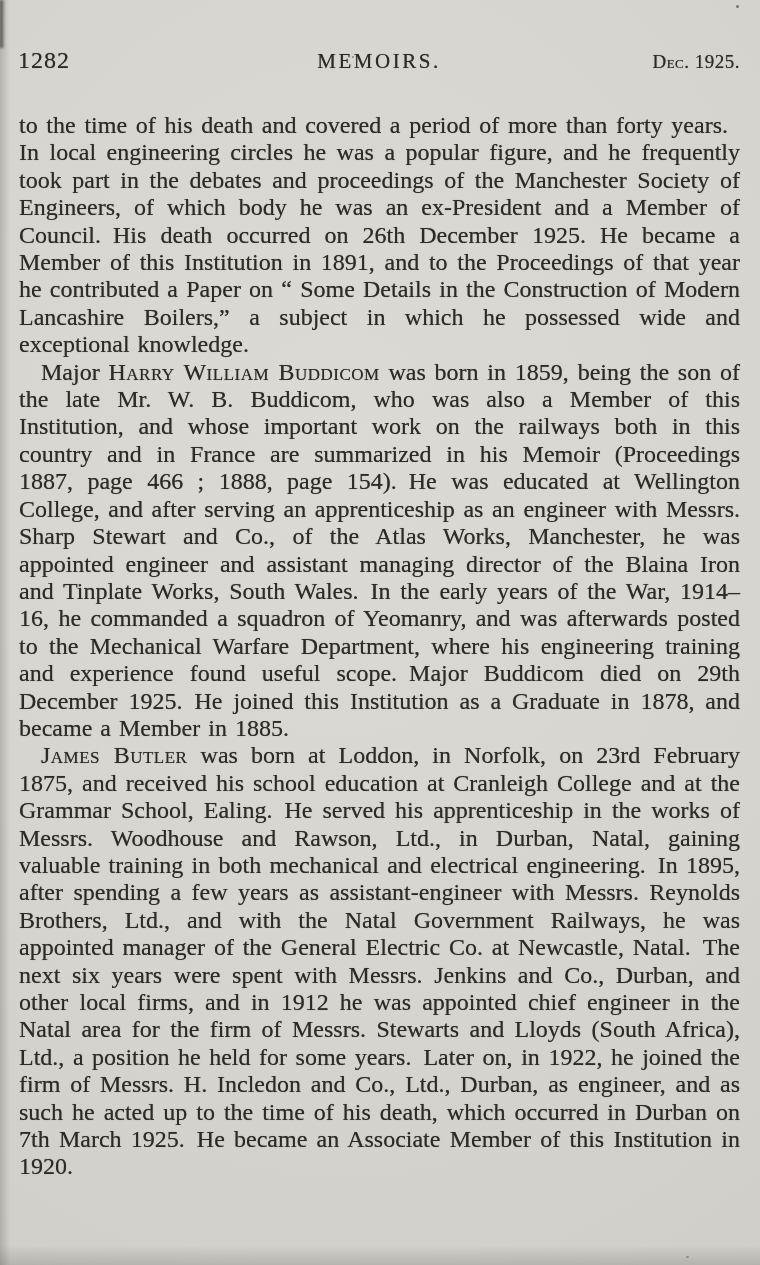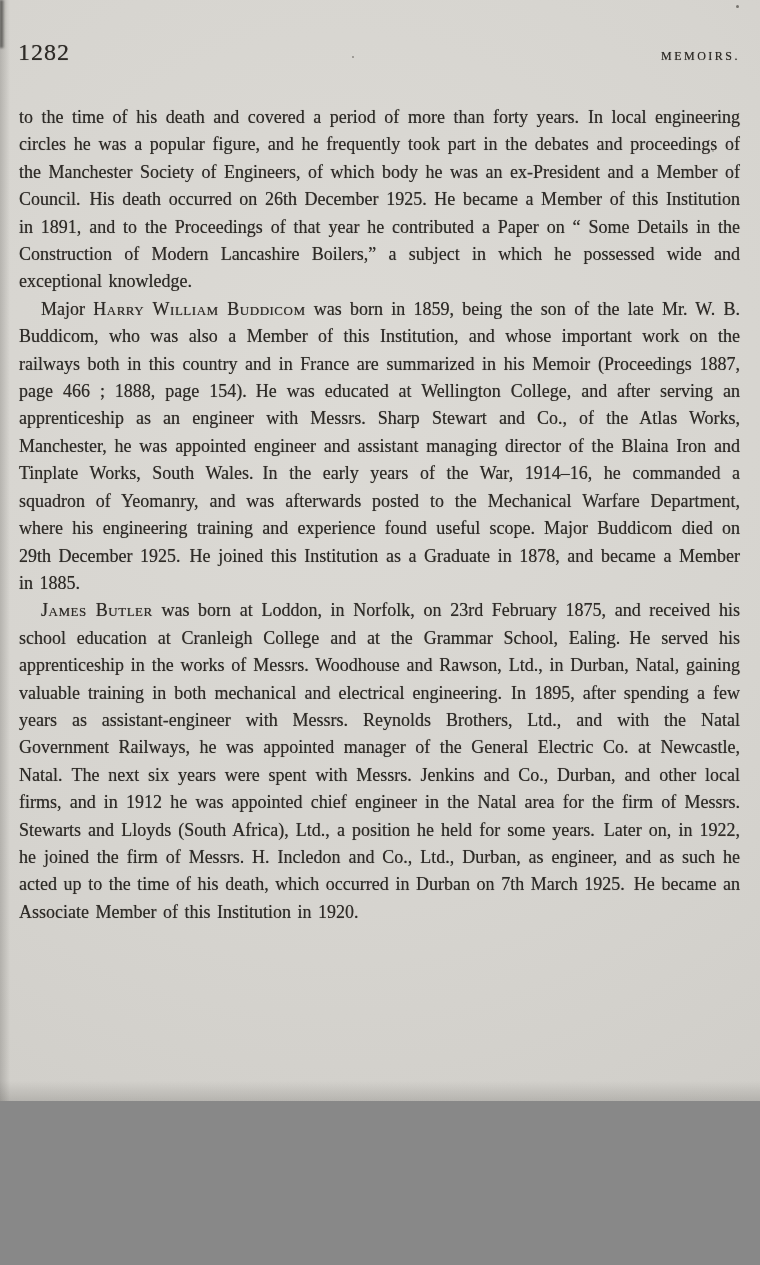--- a/index.html
+++ b/index.html
@@ -1,21 +1,21 @@
 <!DOCTYPE html>
 <html><head>
 <meta charset="utf-8">
 <title>Memoirs — Dec. 1925 — p.1282</title>
 <style>
   html, body { margin: 0; padding: 0; background: #888; }
 
   .page {
     position: relative;
     width: 760px;
-    height: 1101px;
+    height: 1265px;
     margin: 0 auto;
     overflow: hidden;
     background: radial-gradient(ellipse 130% 95% at 45% 35%,
                 #dcdad5 0%, #d6d4cf 50%, #d0cec9 80%, #c7c5c0 100%);
     color: #2e2b27;
     font-family: "Liberation Serif", "DejaVu Serif", serif;
     text-shadow: 0 0 0.7px rgba(46, 43, 39, 0.65);
   }
 
   
@@ -40,44 +40,45 @@
   .speck-2 { left: 352px; top: 56px;   width: 2px; height: 2px; opacity: .6; }
   .speck-3 { left: 712px; top: 150px;  width: 2px; height: 2px; opacity: .45; }
   .speck-4 { left: 686px; top: 1256px; width: 3px; height: 2px; opacity: .5; }
 
   .header {
     display: flex;
     align-items: baseline;
     padding: 27px 20px 0 18px;
   }
   .pagenum  { flex: 1; font-size: 24px; letter-spacing: 1px; }
-  .title    { font-size: 12px; letter-spacing: 2.5px; margin-top: 22px; }
+  .title    { font-size: 21px; letter-spacing: 2.5px; margin-top: 22px; }
   .date     { flex: 1; text-align: right; font-size: 19px; letter-spacing: 0.5px; }
 
   .smallcaps { font-variant: small-caps; letter-spacing: 0.5px; }
 
   .content {
     margin: 38px 20px 0 19px;
-    font-size: 18px;
+    font-size: 24px;
     line-height: 27.4px;
     word-spacing: 2px;
     text-align: justify;
   }
   .para { margin: 0; text-indent: 22px; }
   .para.no-indent { text-indent: 0; }
   .para + .para { }
 </style>
 </head>
 <body>
 
 <div class="page">
 
   <header class="header">
     <div class="pagenum">1282</div>
     <div class="title">MEMOIRS.</div>
+    <div class="date smallcaps">Dec. 1925.</div>
   </header>
 
   <main class="content">
 
     <p class="para no-indent"><span>to the time of his death and covered a period of more than forty years. In local engineering circles he was a popular figure, and he frequently took part in the debates and proceedings of the Manchester Society of Engineers, of which body he was an ex-President and a Member of Council. His death occurred on 26th December 1925. He became a Member of this Institution in 1891, and to the Proceedings of that year he contributed a Paper on “ Some Details in the Construction of Modern Lancashire Boilers,” a subject in which he possessed wide and exceptional knowledge.</span></p>
 
     <p class="para"><span>Major </span><span class="smallcaps">Harry William Buddicom</span><span> was born in 1859, being the son of the late Mr. W. B. Buddicom, who was also a Member of this Institution, and whose important work on the railways both in this country and in France are summarized in his Memoir (Proceedings 1887, page 466 ; 1888, page 154). He was educated at Wellington College, and after serving an apprenticeship as an engineer with Messrs. Sharp Stewart and Co., of the Atlas Works, Manchester, he was appointed engineer and assistant managing director of the Blaina Iron and Tinplate Works, South Wales. In the early years of the War, 1914–16, he commanded a squadron of Yeomanry, and was afterwards posted to the Mechanical Warfare Department, where his engineering training and experience found useful scope. Major Buddicom died on 29th December 1925. He joined this Institution as a Graduate in 1878, and became a Member in 1885.</span></p>
 
     <p class="para"><span class="smallcaps">James Butler</span><span> was born at Loddon, in Norfolk, on 23rd February 1875, and received his school education at Cranleigh College and at the Grammar School, Ealing. He served his apprenticeship in the works of Messrs. Woodhouse and Rawson, Ltd., in Durban, Natal, gaining valuable training in both mechanical and electrical engineering. In 1895, after spending a few years as assistant-engineer with Messrs. Reynolds Brothers, Ltd., and with the Natal Government Railways, he was appointed manager of the General Electric Co. at Newcastle, Natal. The next six years were spent with Messrs. Jenkins and Co., Durban, and other local firms, and in 1912 he was appointed chief engineer in the Natal area for the firm of Messrs. Stewarts and Lloyds (South Africa), Ltd., a position he held for some years. Later on, in 1922, he joined the firm of Messrs. H. Incledon and Co., Ltd., Durban, as engineer, and as such he acted up to the time of his death, which occurred in Durban on 7th March 1925. He became an Associate Member of this Institution in 1920.</span></p>
 

